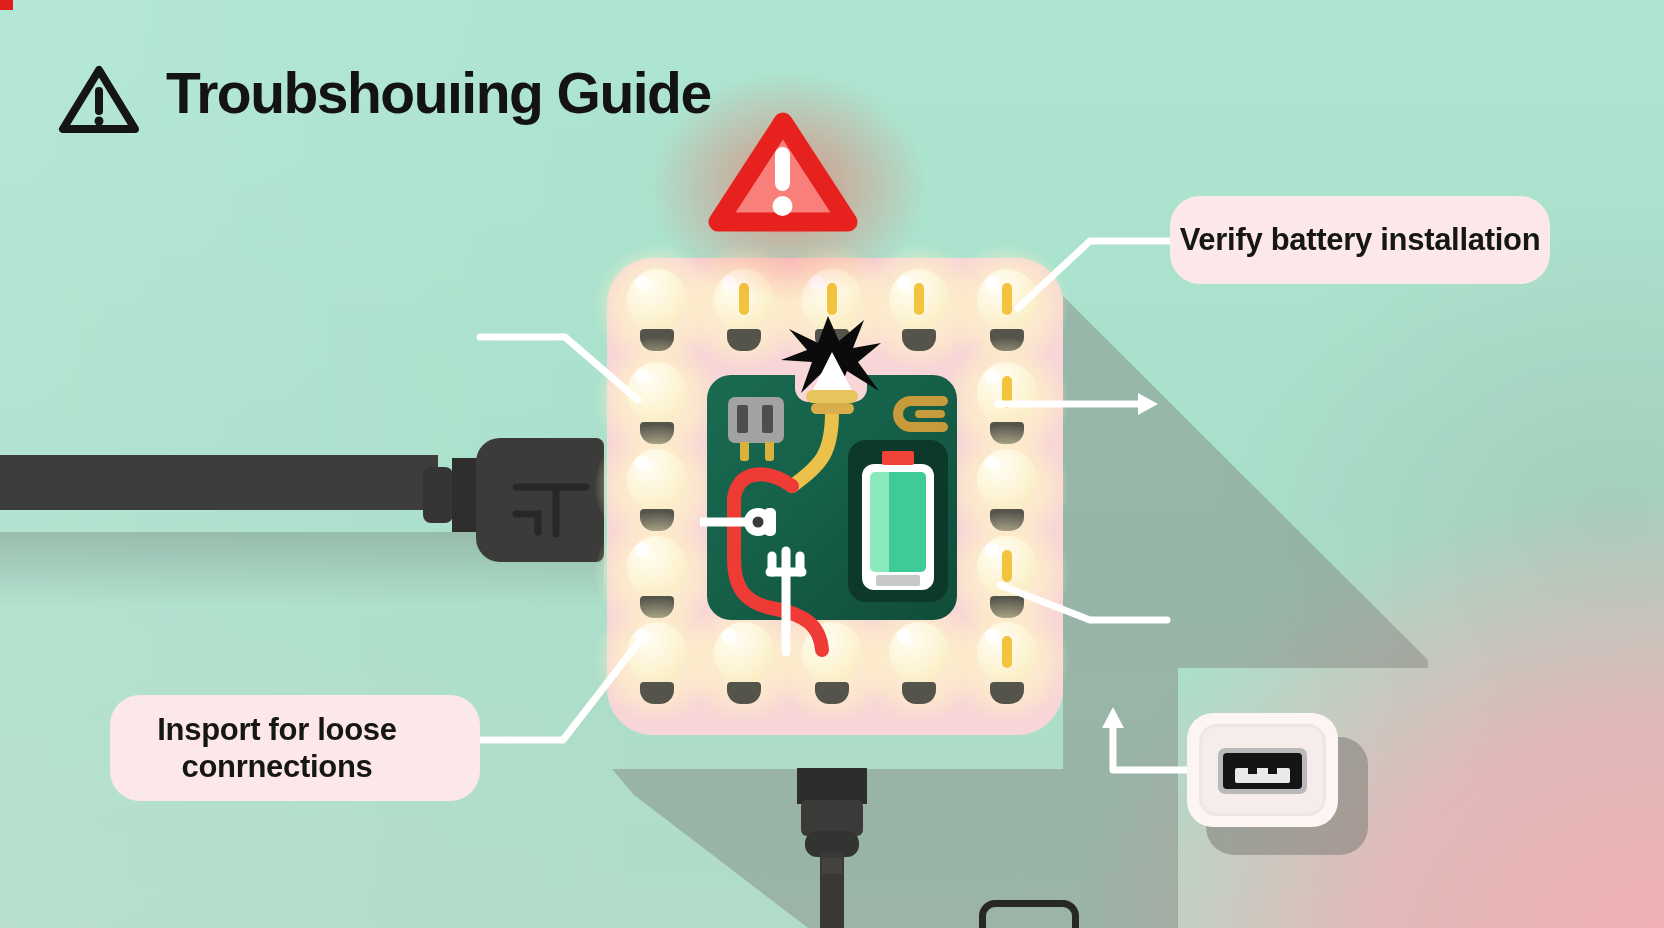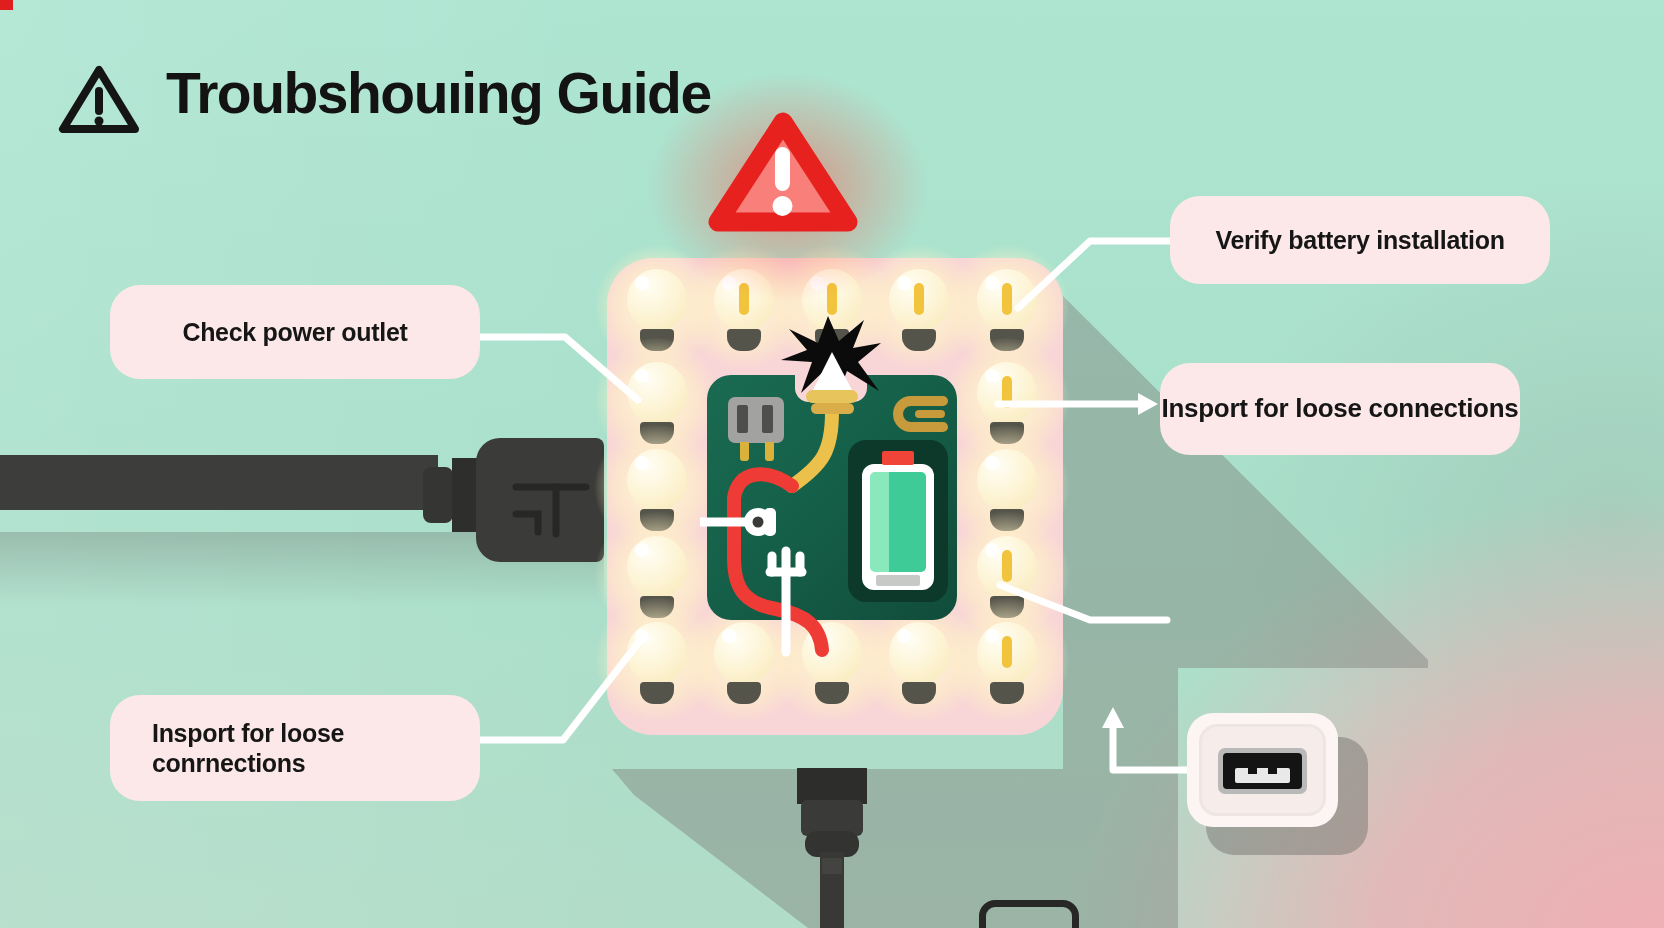--- a/index.html
+++ b/index.html
@@ -51,29 +51,29 @@
   #plug-prong-a{left:12px;} #plug-prong-b{left:37px;}
   #battery-panel{left:241px;top:182px;width:100px;height:162px;background:#0c392a;border-radius:18px;}
   #battery-body{left:14px;top:24px;width:72px;height:126px;background:#fff;border-radius:12px;}
   #battery-green{left:8px;top:8px;width:56px;height:100px;border-radius:5px;
     background:linear-gradient(90deg,#8ae8bd 0%,#8ae8bd 34%,#3ecb97 34%);}
   #battery-cap{left:34px;top:11px;width:32px;height:14px;background:#f04438;border-radius:2px;}
   #battery-base{left:14px;top:111px;width:44px;height:11px;background:#c6c9c6;border-radius:2px;}
   
   .callout{
     position:absolute;background:#fce8e9;border-radius:30px;color:#161616;
-    font-weight:bold;font-size:25px;display:flex;align-items:center;justify-content:center;
+    font-weight:bold;font-size:31px;display:flex;align-items:center;justify-content:center;
     letter-spacing:-.3px;line-height:1.2;
   }
   #co-check{left:110px;top:285px;width:370px;height:94px;}
   #co-verify{left:1170px;top:196px;width:380px;height:88px;}
   #co-inspect-right{left:1160px;top:363px;width:360px;height:92px;font-size:26px;}
   #co-test{left:1165px;top:578px;width:385px;height:90px;}
   #co-inspect-bottom{left:110px;top:695px;width:370px;height:106px;justify-content:flex-start;padding-left:42px;box-sizing:border-box;}
-  #co-inspect-bottom span{width:250px;}
+  #co-inspect-bottom span{width:250px;text-align:center;}
   
   #title-row{left:16px;top:0;width:900px;height:150px;}
   #page-title{position:absolute;left:150px;top:60px;margin:0;font-size:57px;font-weight:800;color:#131313;letter-spacing:-1.5px;}
   
   #warn-glow{left:648px;top:72px;width:280px;height:230px;
     background:radial-gradient(closest-side,rgba(255,70,58,.5),rgba(255,70,58,0));}
   
   #usb-shadow{left:1206px;top:737px;width:162px;height:118px;border-radius:28px;background:rgba(118,118,112,.5);}
   #usb-port{left:1187px;top:713px;width:151px;height:114px;background:#fcf5f3;border-radius:26px;}
   #usb-port-inner{left:12px;top:11px;width:121px;height:86px;background:#f6edeb;border:3px solid #efe5e3;border-radius:18px;}
@@ -261,28 +261,22 @@
       <path d="M1018,308 L1090,241 L1172,241"></path>
       <path d="M998,404 L1138,404"></path>
       <path d="M1000,585 L1090,620 L1167,620"></path>
       <path d="M480,740 L563,740 L642,638"></path>
       <path d="M1187,770 L1113,770 L1113,726"></path>
     </g>
     <polygon fill="#ffffff" points="1138,393 1158,404 1138,415"></polygon>
     <polygon fill="#ffffff" points="1102,728 1113,707 1124,728"></polygon>
   </svg>
 
-  <div class="callout" id="co-check">
-    <span>Check power outlet</span>
-  </div>
   <div class="callout" id="co-verify">
     <span>Verify battery installation</span>
-  </div>
-  <div class="callout" id="co-inspect-right">
-    <span>Insport for loose connections</span>
   </div>
   <div class="callout" id="co-inspect-bottom">
     <span>Insport for loose conrnections</span>
   </div>
 
   <div id="title-row" class="abs">
     <h1 id="page-title">Troubshouıing Guide</h1>
   </div>
 
   <svg class="abs" style="left:0;top:0;width:1664px;height:928px;pointer-events:none;" viewBox="0 0 1664 928" xmlns="http://www.w3.org/2000/svg">

